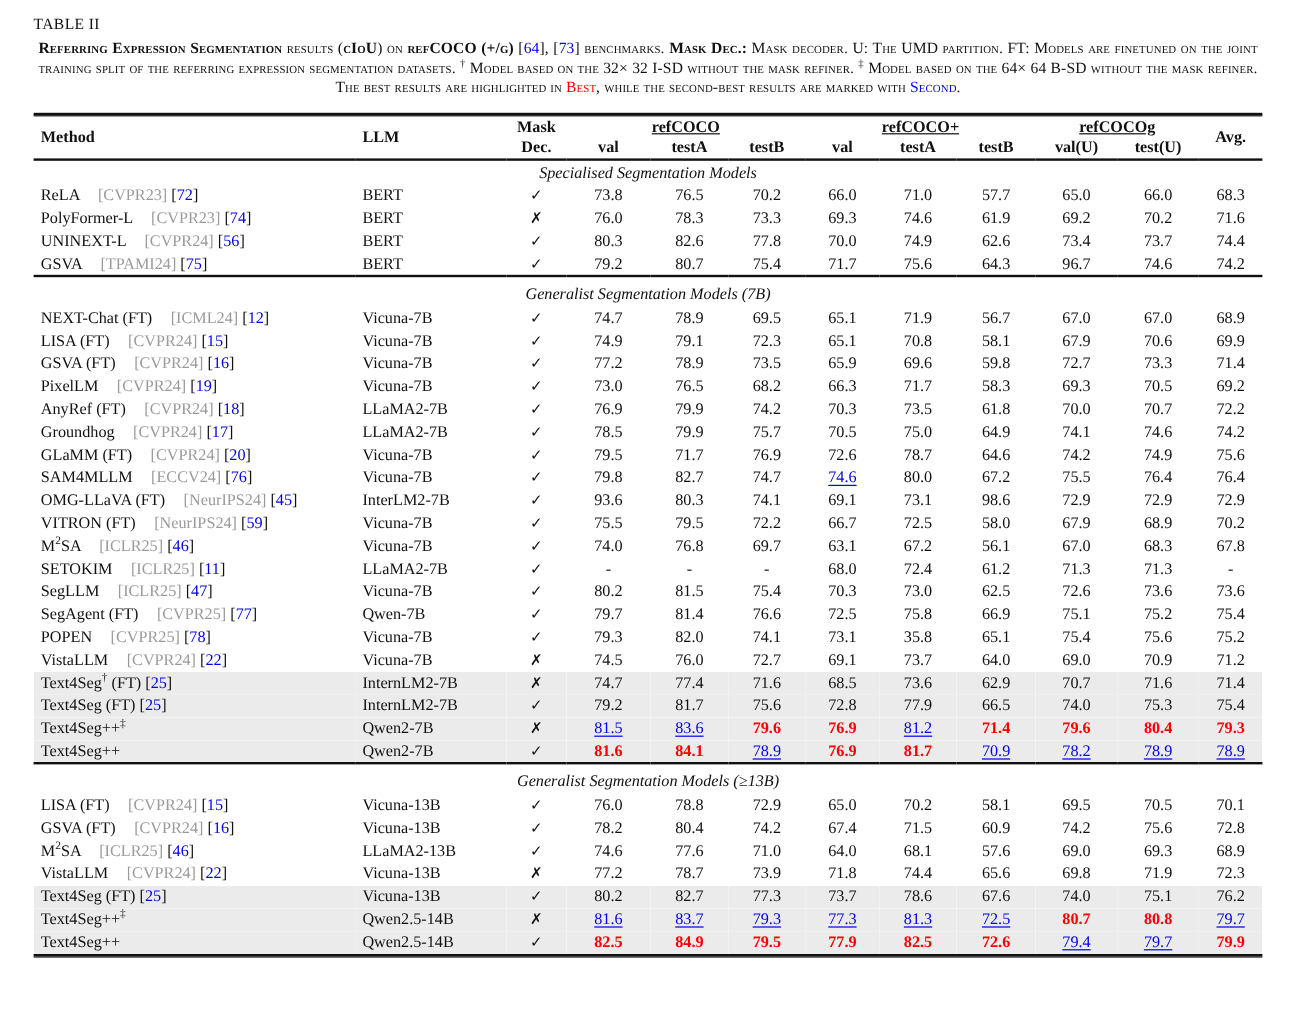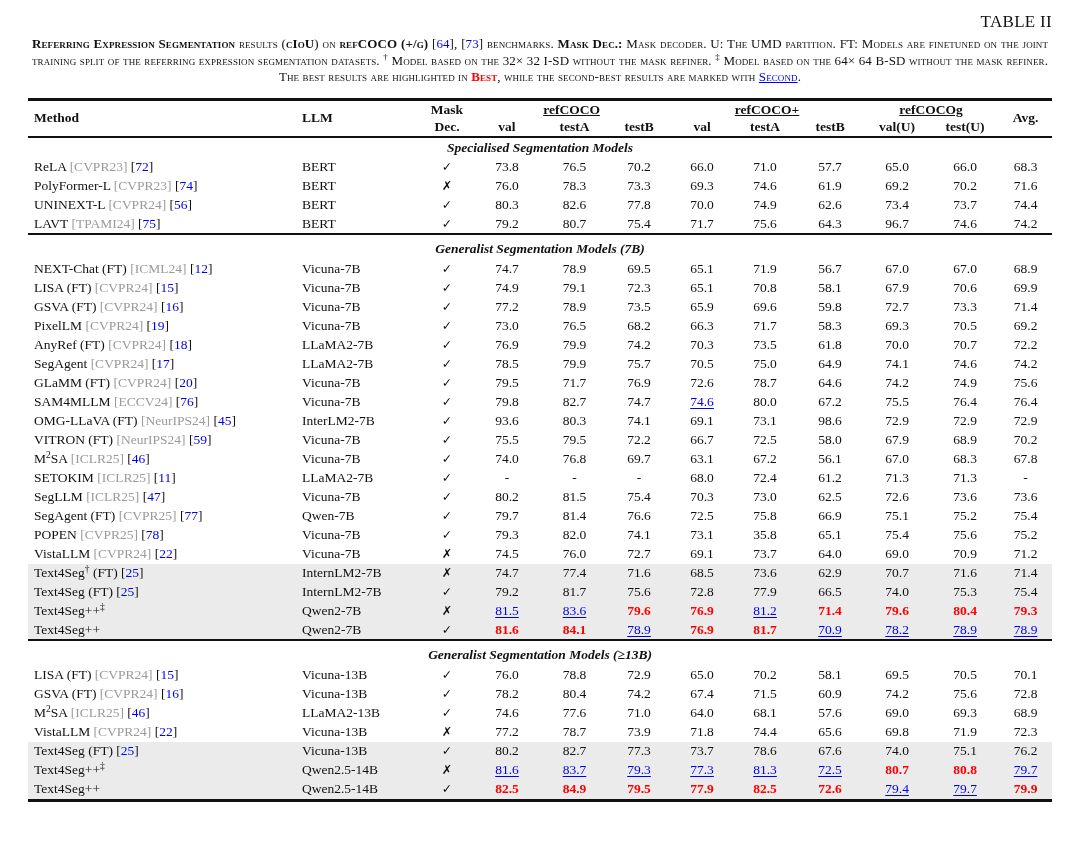--- a/index.html
+++ b/index.html
@@ -5,45 +5,45 @@
   :root{
     --best:#ff0000; --cite:#0000ee; --venue:#9a9a9a; --hl:#ebebeb; --ink:#111111;
   }
   *{box-sizing:border-box;}
   body{
     width:1080px;height:842px;margin:0;background:#ffffff;color:var(--ink);
     font-family:"Liberation Serif","DejaVu Serif",serif;
   }
   .page{padding:10px 28px 0 28px;}
   .table-number{
-    text-align:right;font-size:17px;letter-spacing:.3px;margin:2px 0 4px 0;
+    text-align:left;font-size:13px;letter-spacing:.3px;margin:2px 0 4px 0;
   }
   .caption{
     font-size:13px;line-height:16.5px;font-variant:small-caps;letter-spacing:.1px;
     text-align:justify;text-align-last:center;margin:0 4px 12px 4px;
   }
   .cap-b{font-weight:bold;font-family:Liberation Serif, serif;}
   .cap-cite{color:var(--cite);}
   .cap-sup{vertical-align:super;font-size:9px;line-height:0;}
-  .cap-best{color:var(--best);font-weight:bold;margin-top:16px;}
-  .cap-second{color:var(--cite);text-decoration:underline;}
+  .cap-best{color:var(--best);font-weight:normal;margin-top:16px;}
+  .cap-second{color:var(--cite);}
   .rule-double{height:2px;border-top:2px solid var(--ink);border-bottom:1px solid var(--ink);}
   table{border-collapse:collapse;table-layout:fixed;width:1024px;margin:0;}
   th,td{padding:0;height:19px;font-size:13.5px;text-align:center;vertical-align:middle;white-space:nowrap;overflow:hidden;}
   thead th{font-weight:bold;border-bottom:2px solid var(--ink);height:18px;}
   thead th.rowspan2{border-bottom:2px solid var(--ink);}
   th.left, td.method, td.llm{text-align:left;padding-left:6px;}
   thead tr:first-child th.group{border-bottom:none;height:18px;text-decoration:underline;}
   .mask-head div{line-height:17px;}
-  .section-row td{font-weight:bold;font-style:italic;height:21px;}
+  .section-row td{font-weight:normal;font-style:italic;height:21px;}
   .sep-row td{border-top:2px solid var(--ink);height:5px;background:#ffffff !important;}
   tr.hl td{background:var(--hl);}
   td.num.best{color:var(--best);font-weight:bold;}
   td.num.second{color:var(--cite);text-decoration:underline;text-underline-offset:2px;}
-  .venue{color:var(--venue);}
+  .venue{color:var(--venue);margin-left:12px;}
   .ref-num{color:var(--cite);}
   .sup{vertical-align:super;font-size:9.5px;line-height:0;}
   .mark{font-family:"DejaVu Sans","Liberation Sans",sans-serif;font-size:12.5px;}
 </style>
 </head>
 <body>
 
 <div class="page">
   <div class="table-number">TABLE II</div>
   <p class="caption" id="caption"><span class="cap-b">Referring Expression Segmentation</span><span> results (</span><span class="cap-b">cIoU</span><span>) on </span><span class="cap-b">refCOCO (+/g)</span><span> [</span><span class="cap-cite">64</span><span>], [</span><span class="cap-cite">73</span><span>] benchmarks. </span><span class="cap-b">Mask Dec.:</span><span> Mask decoder. U: The UMD partition. FT: Models are finetuned on the joint training split of the referring expression segmentation datasets. </span><span class="cap-sup">†</span><span> Model based on the 32× 32 I-SD without the mask refiner. </span><span class="cap-sup">‡</span><span> Model based on the 64× 64 B-SD without the mask refiner. The best results are highlighted in </span><span class="cap-best">Best</span><span>, while the second-best results are marked with </span><span class="cap-second">Second</span><span>.</span></p>
@@ -128,21 +128,21 @@
           <td class="num">82.6</td>
           <td class="num">77.8</td>
           <td class="num">70.0</td>
           <td class="num">74.9</td>
           <td class="num">62.6</td>
           <td class="num">73.4</td>
           <td class="num">73.7</td>
           <td class="num">74.4</td>
         </tr>
         <tr>
-          <td class="method"><span>LAVT </span><span class="venue">[TPAMI24]</span><span> </span><span>[</span><span class="ref-num">75</span><span>]</span></td>
+          <td class="method"><span>GSVA </span><span class="venue">[TPAMI24]</span><span> </span><span>[</span><span class="ref-num">75</span><span>]</span></td>
           <td class="llm">BERT</td>
           <td><span class="mark">✓</span></td>
           <td class="num">79.2</td>
           <td class="num">80.7</td>
           <td class="num">75.4</td>
           <td class="num">71.7</td>
           <td class="num">75.6</td>
           <td class="num">64.3</td>
           <td class="num">96.7</td>
           <td class="num">74.6</td>
@@ -218,21 +218,21 @@
           <td class="num">79.9</td>
           <td class="num">74.2</td>
           <td class="num">70.3</td>
           <td class="num">73.5</td>
           <td class="num">61.8</td>
           <td class="num">70.0</td>
           <td class="num">70.7</td>
           <td class="num">72.2</td>
         </tr>
         <tr>
-          <td class="method"><span>SegAgent </span><span class="venue">[CVPR24]</span><span> </span><span>[</span><span class="ref-num">17</span><span>]</span></td>
+          <td class="method"><span>Groundhog </span><span class="venue">[CVPR24]</span><span> </span><span>[</span><span class="ref-num">17</span><span>]</span></td>
           <td class="llm">LLaMA2-7B</td>
           <td><span class="mark">✓</span></td>
           <td class="num">78.5</td>
           <td class="num">79.9</td>
           <td class="num">75.7</td>
           <td class="num">70.5</td>
           <td class="num">75.0</td>
           <td class="num">64.9</td>
           <td class="num">74.1</td>
           <td class="num">74.6</td>

